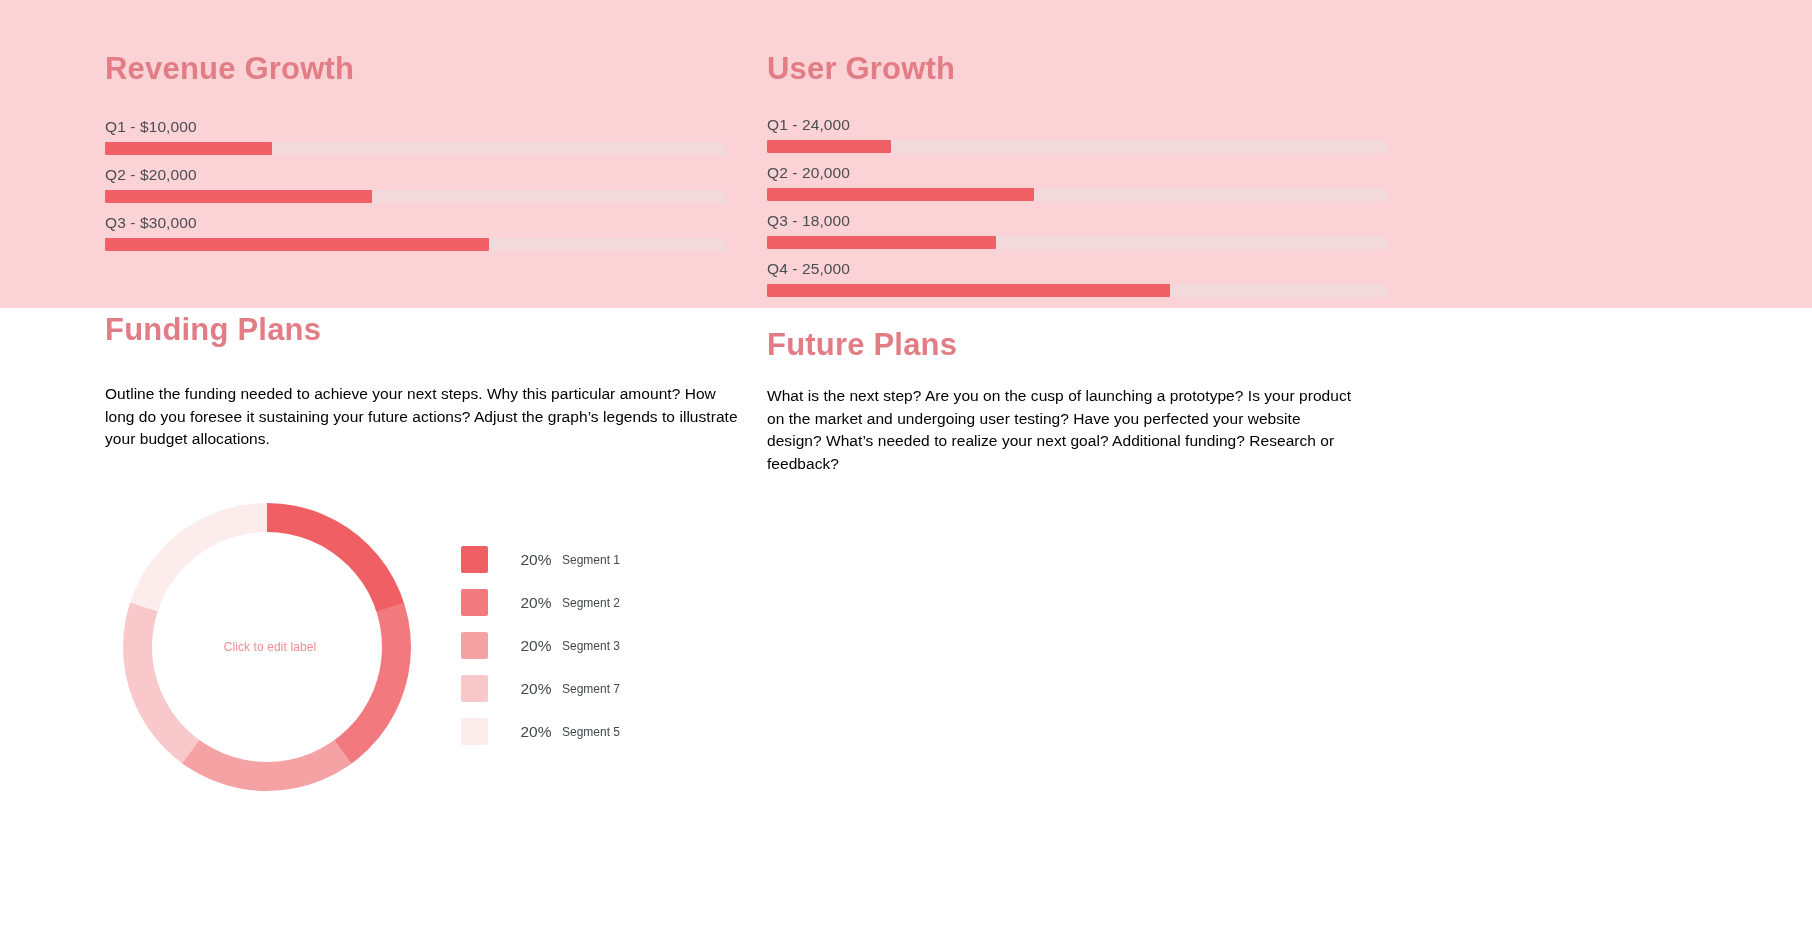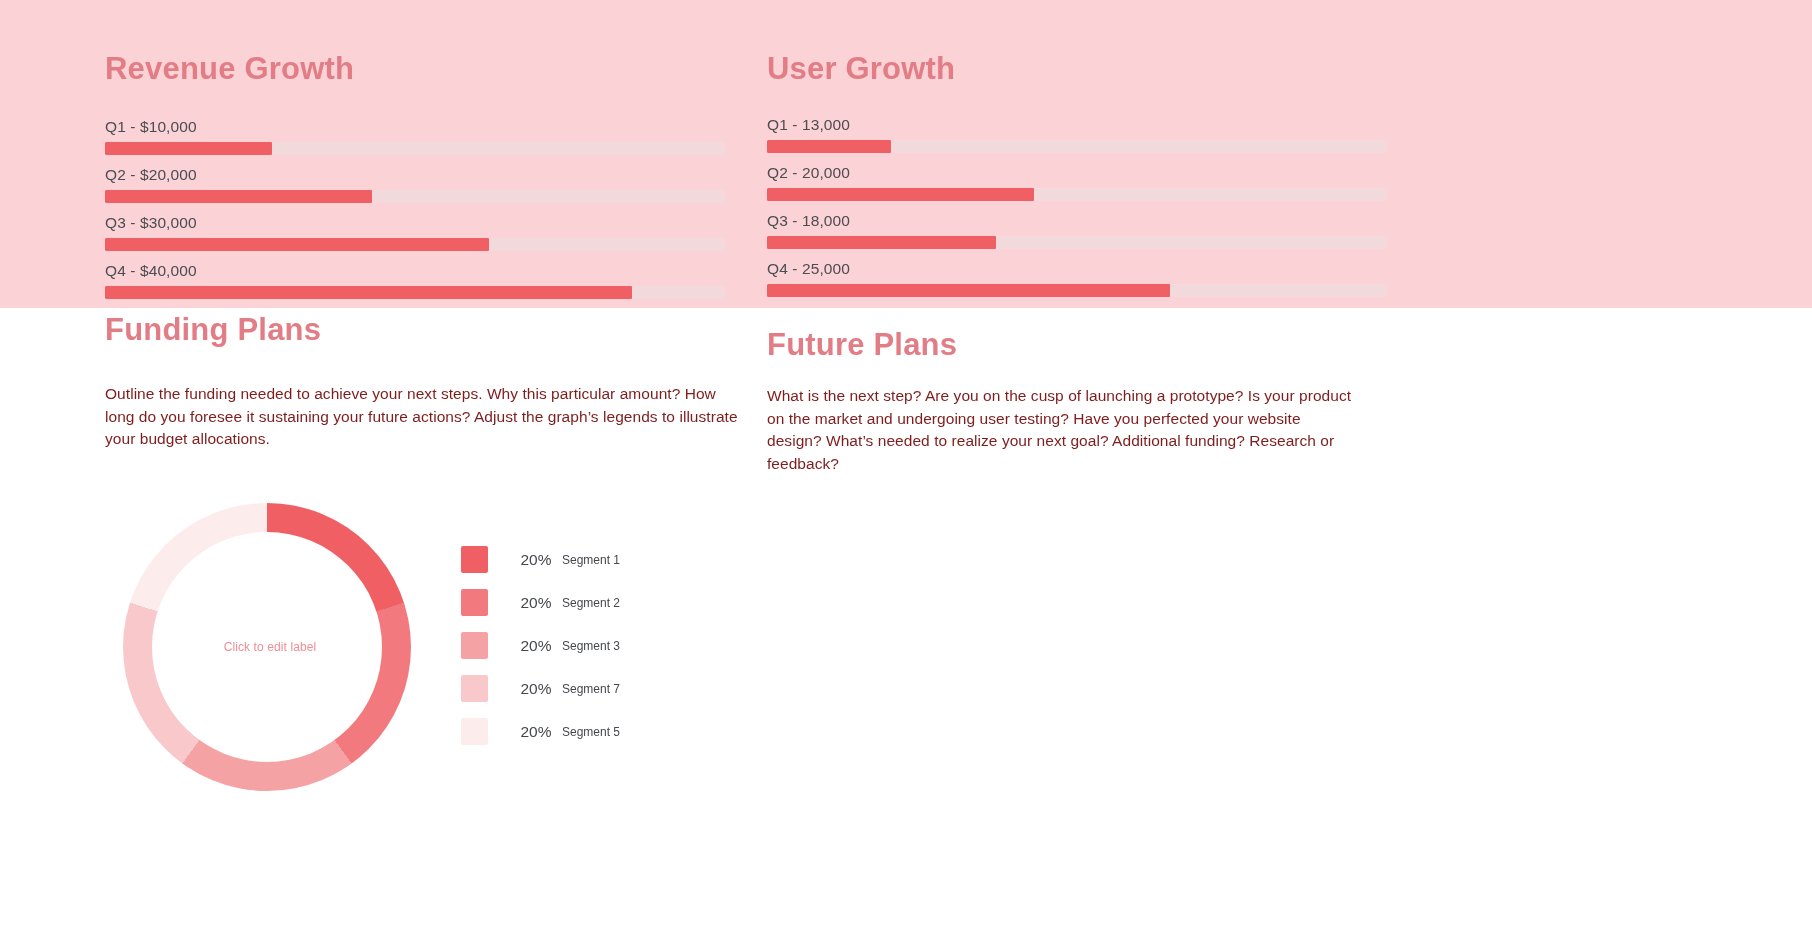--- a/index.html
+++ b/index.html
@@ -50,21 +50,21 @@
   .bar-fill{
     height:100%;
     background:#ef5f63;
     border-radius:1px;
   }
 
   
   .para{
     font-size:15.5px;
     line-height:22.6px;
-    color:#7f1d1d;
+    color:#000000;
     letter-spacing:.05px;
   }
 
   
   #donut-wrap{
     position:absolute;
     left:123px;top:503px;
     width:288px;height:288px;
   }
   #donut{
@@ -141,36 +141,30 @@
       </div>
     </div>
 
     <div>
       <div class="bar-label">Q3 - $30,000</div>
       <div class="bar-track">
         <div class="bar-fill" style="width: 62%;"></div>
       </div>
     </div>
 
-    <div>
-      <div class="bar-label">Q4 - $40,000</div>
-      <div class="bar-track">
-        <div class="bar-fill" style="width: 85%;"></div>
-      </div>
-    </div>
 
   </div>
 </div>
 
 <div class="col-right" style="top:52px;">
   <div class="heading">User Growth</div>
   <div class="barchart" style="margin-top:30px;">
 
     <div>
-      <div class="bar-label">Q1 - 13,000</div>
+      <div class="bar-label">Q1 - 24,000</div>
       <div class="bar-track">
         <div class="bar-fill" style="width: 20%;"></div>
       </div>
     </div>
 
     <div>
       <div class="bar-label">Q2 - 20,000</div>
       <div class="bar-track">
         <div class="bar-fill" style="width: 43%;"></div>
       </div>

